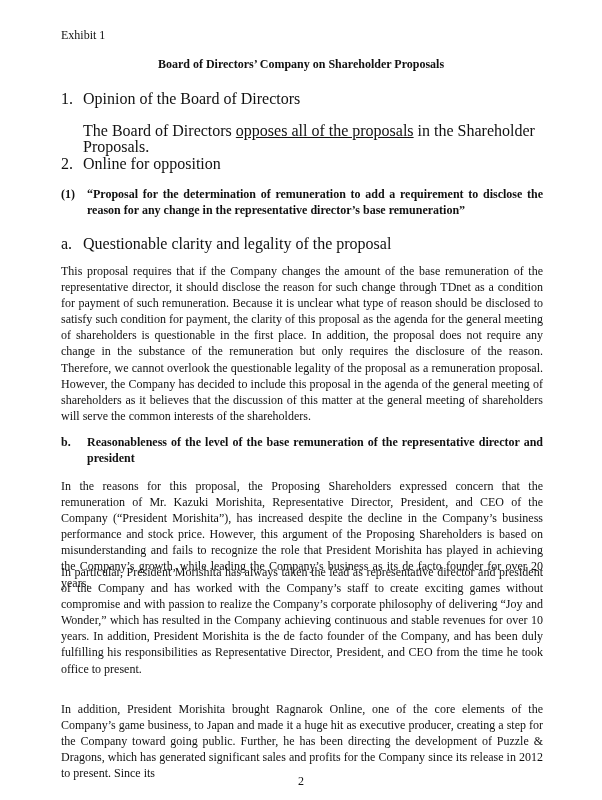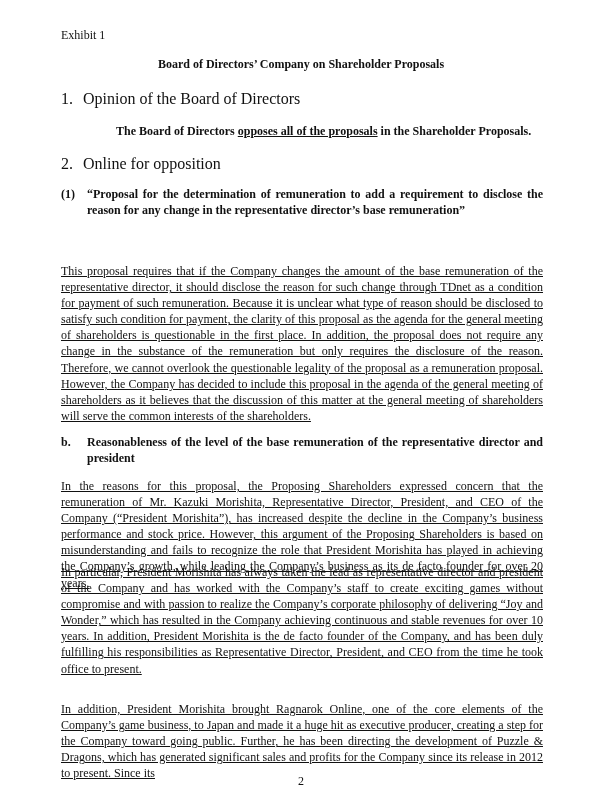--- a/index.html
+++ b/index.html
@@ -4,24 +4,24 @@
 <style>
   html, body { margin: 0; padding: 0; background: #ffffff; }
   body { width: 602px; height: 800px; position: relative; overflow: hidden;
          font-family: "Liberation Serif", "DejaVu Serif", serif; color: #111; }
   .page { position: absolute; left: 0; top: 0; width: 482px; height: 800px; }
   .exhibit { position: absolute; left: 61px; top: 28px; font-size: 12px; }
   .title { position: absolute; left: 0; width: 602px; top: 57px; text-align: center;
            font-size: 12px; font-weight: bold; }
   .h { position: absolute; left: 61px; font-size: 16px; font-weight: normal; }
   .h .num { display: inline-block; width: 22px; }
-  .h-indent { position: absolute; left: 83px; width: 460px; font-size: 12px; font-weight: bold; line-height: 16px; margin-left: 33px; }
+  .h-indent { position: absolute; left: 83px; width: 460px; font-size: 16px; font-weight: normal; line-height: 16px; }
   .u { text-decoration: underline; }
   .para { position: absolute; left: 61px; width: 482px; font-size: 12px; line-height: 16.1px;
-          text-align: justify; text-decoration: underline; }
+          text-align: justify; }
   .hb { position: absolute; left: 61px; width: 482px; font-size: 12px; font-weight: bold; line-height: 16px; }
   .hb .num { position: absolute; left: 0; top: 0; }
   .hb .txt { display: block; margin-left: 26px; text-align: justify; text-align-last: left; }
   .pg { position: absolute; left: 0; width: 602px; top: 774px; text-align: center; font-size: 12px; }
 </style>
 </head>
 <body>
 
 <div class="page">
 
@@ -39,20 +39,23 @@
 
   <div class="h" style="top:155px;">
     <span class="num">2.</span><span>Online for opposition</span>
   </div>
 
   <div class="hb" style="top:186px;">
     <span class="num">(1)</span>
     <span class="txt">“Proposal for the determination of remuneration to add a requirement to disclose the reason for any change in the representative director’s base remuneration”</span>
   </div>
 
+  <div class="h" style="top:235px;">
+    <span class="num">a.</span><span>Questionable clarity and legality of the proposal</span>
+  </div>
 
   <div class="para" style="top:263px;">This proposal requires that if the Company changes the amount of the base remuneration of the representative director, it should disclose the reason for such change through TDnet as a condition for payment of such remuneration. Because it is unclear what type of reason should be disclosed to satisfy such condition for payment, the clarity of this proposal as the agenda for the general meeting of shareholders is questionable in the first place. In addition, the proposal does not require any change in the substance of the remuneration but only requires the disclosure of the reason. Therefore, we cannot overlook the questionable legality of the proposal as a remuneration proposal. However, the Company has decided to include this proposal in the agenda of the general meeting of shareholders as it believes that the discussion of this matter at the general meeting of shareholders will serve the common interests of the shareholders.</div>
 
   <div class="hb" style="top:434px;">
     <span class="num">b.</span>
     <span class="txt">Reasonableness of the level of the base remuneration of the representative director and president</span>
   </div>
 
   <div class="para" style="top:478px;">In the reasons for this proposal, the Proposing Shareholders expressed concern that the remuneration of Mr. Kazuki Morishita, Representative Director, President, and CEO of the Company (“President Morishita”), has increased despite the decline in the Company’s business performance and stock price. However, this argument of the Proposing Shareholders is based on misunderstanding and fails to recognize the role that President Morishita has played in achieving the Company’s growth, while leading the Company’s business as its de facto founder for over 20 years.</div>
 

